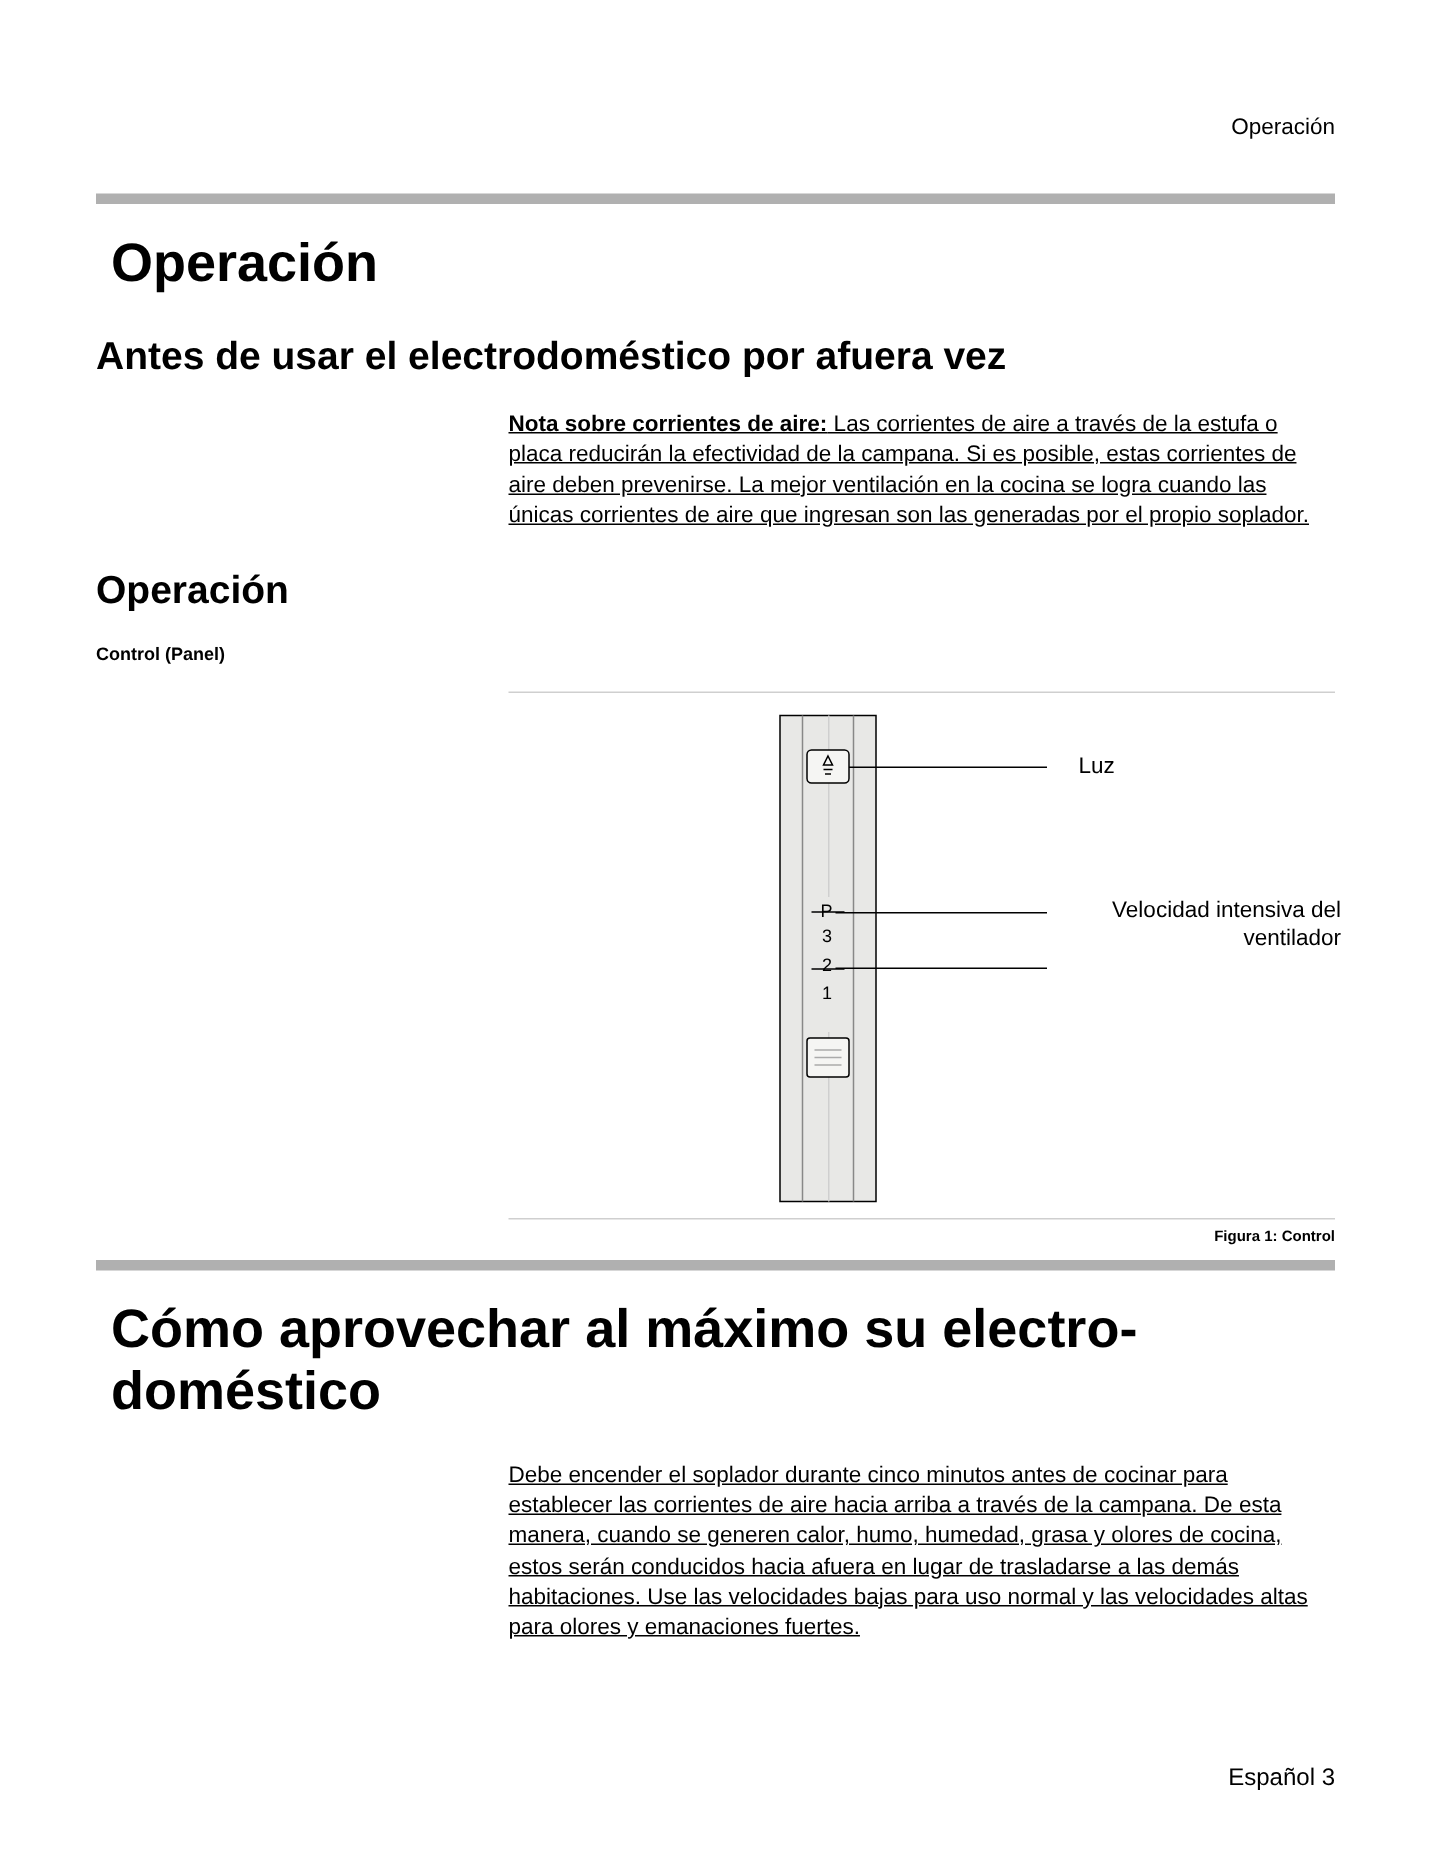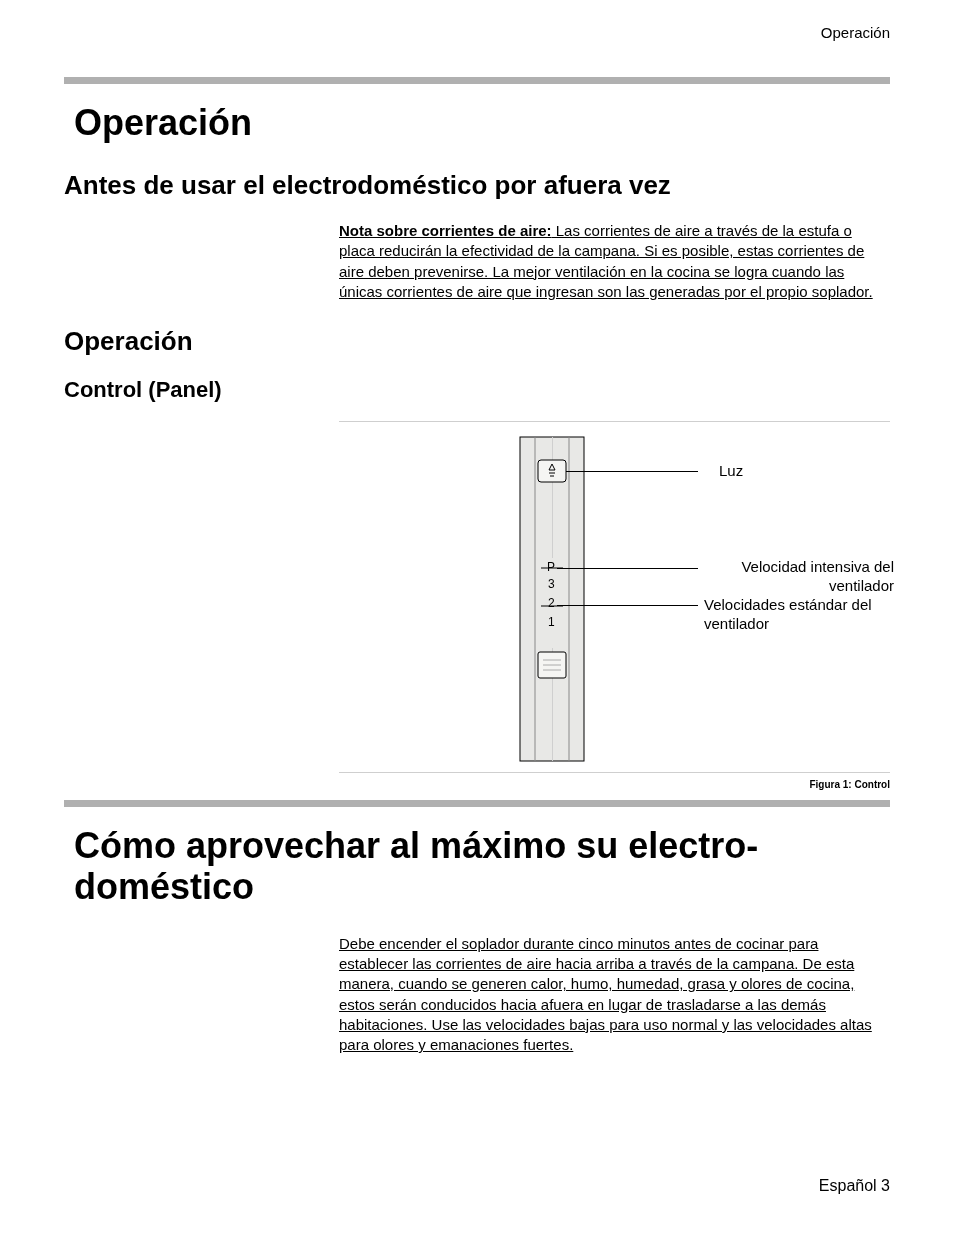--- a/index.html
+++ b/index.html
@@ -5,21 +5,21 @@
   * { box-sizing: border-box; margin: 0; padding: 0; }
   body {
     font-family: Arial, Helvetica, sans-serif;
     width: 954px;
     height: 1235px;
     background: #fff;
     color: #000;
     position: relative;
   }
   .page {
-    padding: 24px 64px 40px 64px;
+    padding: 76px 64px 40px 64px;
   }
   .running-head {
     text-align: right;
     font-size: 15px;
     margin-bottom: 36px;
   }
   .hr-top {
     border: none;
     border-top: 7px solid #b0b0b0;
     margin-bottom: 18px;
@@ -29,21 +29,21 @@
     font-weight: bold;
     margin-left: 10px;
     margin-bottom: 26px;
   }
   .h2 {
     font-size: 26px;
     font-weight: bold;
     margin-bottom: 20px;
   }
   .h3 {
-    font-size: 22px;
+    font-size: 12px;
     font-weight: bold;
     margin-bottom: 18px;
   }
   .two-col {
     display: flex;
     margin-bottom: 24px;
     text-decoration: underline;
   }
   .left-spacer { width: 275px; flex: 0 0 275px; }
   .right-content { flex: 1; font-size: 15px; line-height: 1.35; }
@@ -154,21 +154,20 @@
       <div style="position:absolute; left:209px; top:174px; font-size:12px;">2</div>
       <div style="position:absolute; left:209px; top:193px; font-size:12px;">1</div>
 
       <div class="callout-line" style="left:227px; top:49px; width:132px;"></div>
       <div class="callout-label" style="left:380px; top:40px;">Luz</div>
 
       <div class="callout-line" style="left:218px; top:146px; width:141px;"></div>
       <div class="callout-label" style="left:365px; top:136px; width:190px;text-align:right;">Velocidad intensiva del ventilador</div>
 
       <div class="callout-line" style="left:218px; top:183px; width:141px;"></div>
-      <div class="callout-label" style="left:365px; top:174px; width:190px;">Velocidades estándar del ventilador</div>
 
     </div>
     <hr class="figure-hr">
     <div class="figure-caption">Figura 1: Control</div>
   </div>
 
   <hr class="hr-top">
   <div class="h1" style="line-height:1.15;">Cómo aprovechar al máximo su electro­doméstico</div>
 
   <div class="two-col">

